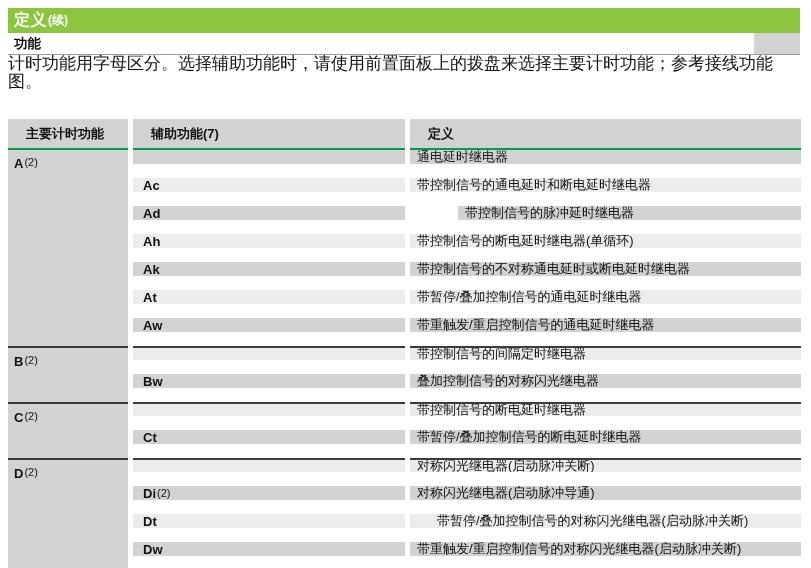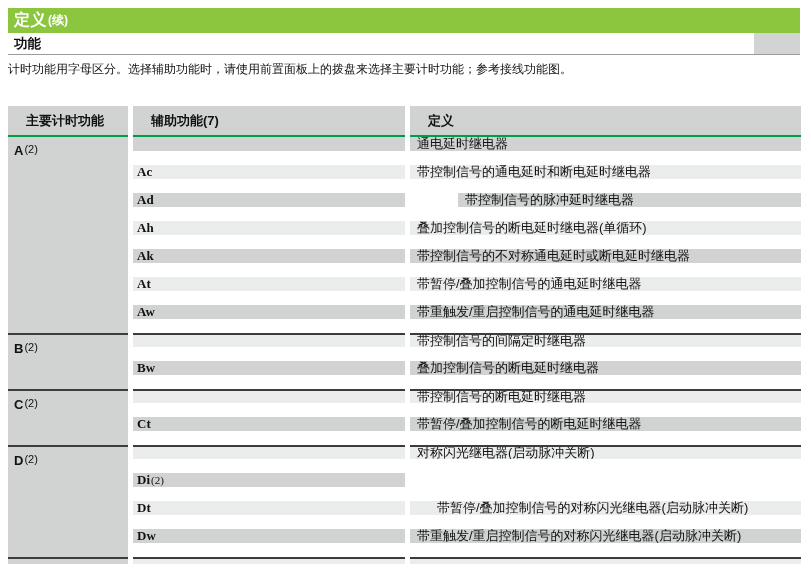--- a/index.html
+++ b/index.html
@@ -21,38 +21,38 @@
   
   .subtitle{
     position:relative;height:22px;border-bottom:1px solid #9b9b9b;
     display:flex;align-items:center;padding-left:6px;box-sizing:border-box;
   }
   .subtitle .s{font-size:13.5px;font-weight:bold;}
   .subtitle-right{
     position:absolute;right:0;top:0;bottom:0;width:46px;background:#d2d3d3;
   }
 
-  .intro{margin-top:5px;font-size:12px;line-height:18px;}
+  .intro{font-size:17px;line-height:18px;}
 
   
   .tbl{margin-top:28px;}
   .grid{display:grid;grid-template-columns:120px 272px 391px;column-gap:5px;}
   .cell{
     box-sizing:border-box;font-size:13px;display:flex;align-items:center;
     overflow:hidden;white-space:nowrap;
   }
   .hdr .cell{
     height:31px;background:#d1d2d2;font-weight:bold;
     border-bottom:2px solid #009C48;padding-left:18px;
   }
   .row-h{height:14px;}
   .bg-dark{background:#d1d2d2;}
   .bg-light{background:#ebecec;}
   .c1{padding-left:6px;font-weight:bold;align-items:flex-start;padding-top:6px;}
-  .c2{padding-left:4px;font-weight:bold;font-family:Liberation Serif, serif;}
+  .c2{padding-left:10px;font-weight:bold;}
   .c3{padding-left:7px;}
   .note{font-weight:normal;font-size:11px;margin-left:1px;}
   .btop{border-top:2px solid #3c3c3c;}
   .sliver{height:7px;}
 </style>
 </head>
 <body>
 
 <div class="wrap">
 
@@ -86,21 +86,21 @@
             <span>Ac</span>
           </div>
           <div class="cell row-h c3 bg-light" style="grid-column: 3;">带控制信号的通电延时和断电延时继电器</div>
           <div class="cell row-h c2 bg-dark" style="grid-column: 2;">
             <span>Ad</span>
           </div>
           <div class="cell row-h c3 bg-dark" style="grid-column: 3; margin-left: 48px;">带控制信号的脉冲延时继电器</div>
           <div class="cell row-h c2 bg-light" style="grid-column: 2;">
             <span>Ah</span>
           </div>
-          <div class="cell row-h c3 bg-light" style="grid-column: 3;">叠加控制信号的断电延时继电器(单循环)</div>
+          <div class="cell row-h c3 bg-light" style="grid-column: 3;">带控制信号的断电延时继电器(单循环)</div>
           <div class="cell row-h c2 bg-dark" style="grid-column: 2;">
             <span>Ak</span>
           </div>
           <div class="cell row-h c3 bg-dark" style="grid-column: 3;">带控制信号的不对称通电延时或断电延时继电器</div>
           <div class="cell row-h c2 bg-light" style="grid-column: 2;">
             <span>At</span>
           </div>
           <div class="cell row-h c3 bg-light" style="grid-column: 3;">带暂停/叠加控制信号的通电延时继电器</div>
           <div class="cell row-h c2 bg-dark" style="grid-column: 2;">
             <span>Aw</span>
@@ -110,21 +110,21 @@
         <div class="grid">
           <div class="cell c1 bg-dark btop" style="grid-row: 1 / span 2; height: 56px;">
             <span>B</span>
             <span class="note">(2)</span>
           </div>
           <div class="cell row-h c2 bg-light btop" style="grid-column: 2;"></div>
           <div class="cell row-h c3 bg-light btop" style="grid-column: 3;">带控制信号的间隔定时继电器</div>
           <div class="cell row-h c2 bg-dark" style="grid-column: 2;">
             <span>Bw</span>
           </div>
-          <div class="cell row-h c3 bg-dark" style="grid-column: 3;">叠加控制信号的断电延时继电器</div>
+          <div class="cell row-h c3 bg-dark" style="grid-column: 3;">叠加控制信号的对称闪光继电器</div>
         </div>
         <div class="grid">
           <div class="cell c1 bg-dark btop" style="grid-row: 1 / span 2; height: 56px;">
             <span>C</span>
             <span class="note">(2)</span>
           </div>
           <div class="cell row-h c2 bg-light btop" style="grid-column: 2;"></div>
           <div class="cell row-h c3 bg-light btop" style="grid-column: 3;">带控制信号的断电延时继电器</div>
           <div class="cell row-h c2 bg-dark" style="grid-column: 2;">
             <span>Ct</span>
@@ -135,20 +135,21 @@
           <div class="cell c1 bg-dark btop" style="grid-row: 1 / span 4; height: 112px;">
             <span>D</span>
             <span class="note">(2)</span>
           </div>
           <div class="cell row-h c2 bg-light btop" style="grid-column: 2;"></div>
           <div class="cell row-h c3 bg-light btop" style="grid-column: 3;">对称闪光继电器(启动脉冲关断)</div>
           <div class="cell row-h c2 bg-dark" style="grid-column: 2;">
             <span>Di</span>
             <span class="note">(2)</span>
           </div>
+          <div class="cell row-h c3 bg-dark" style="grid-column: 3;">对称闪光继电器(启动脉冲导通)</div>
           <div class="cell row-h c2 bg-light" style="grid-column: 2;">
             <span>Dt</span>
           </div>
           <div class="cell row-h c3 bg-light" style="grid-column: 3; padding-left: 27px;">带暂停/叠加控制信号的对称闪光继电器(启动脉冲关断)</div>
           <div class="cell row-h c2 bg-dark" style="grid-column: 2;">
             <span>Dw</span>
           </div>
           <div class="cell row-h c3 bg-dark" style="grid-column: 3;">带重触发/重启控制信号的对称闪光继电器(启动脉冲关断)</div>
         </div>
       </div>

